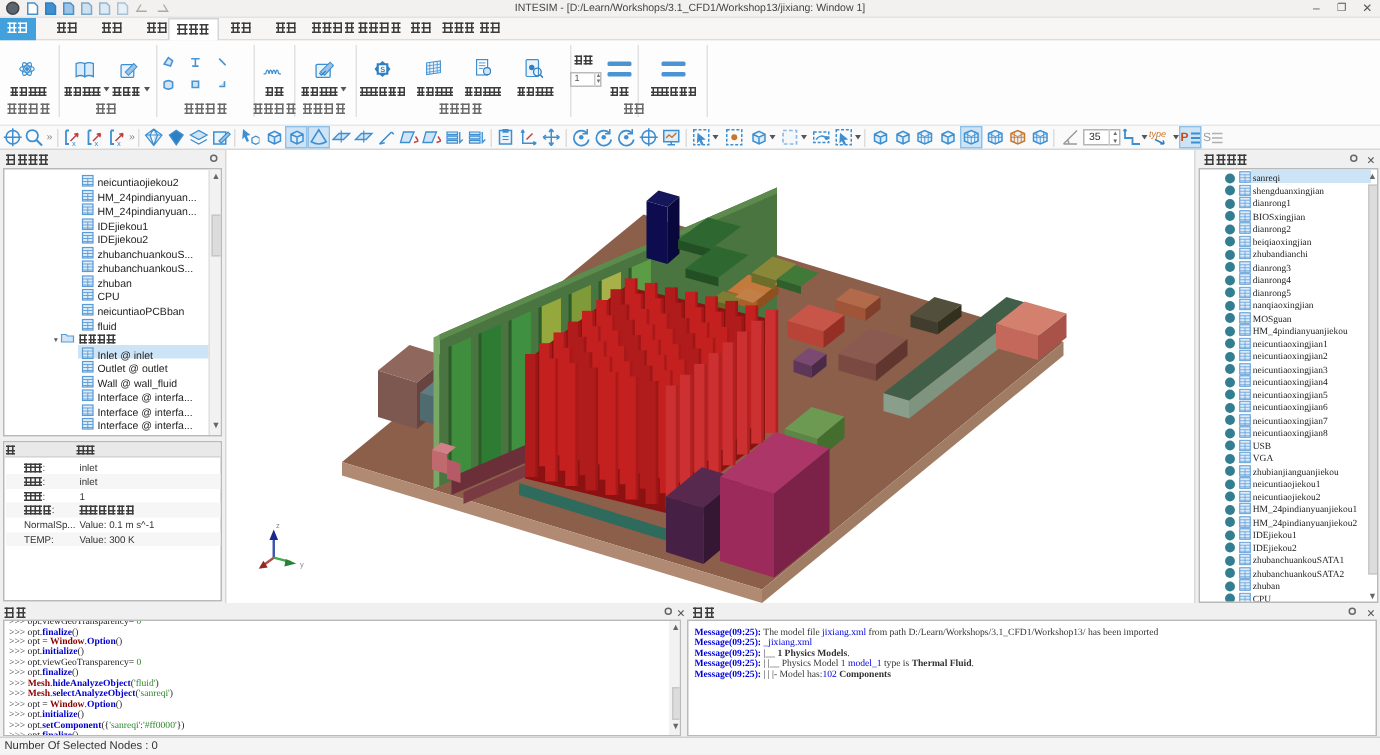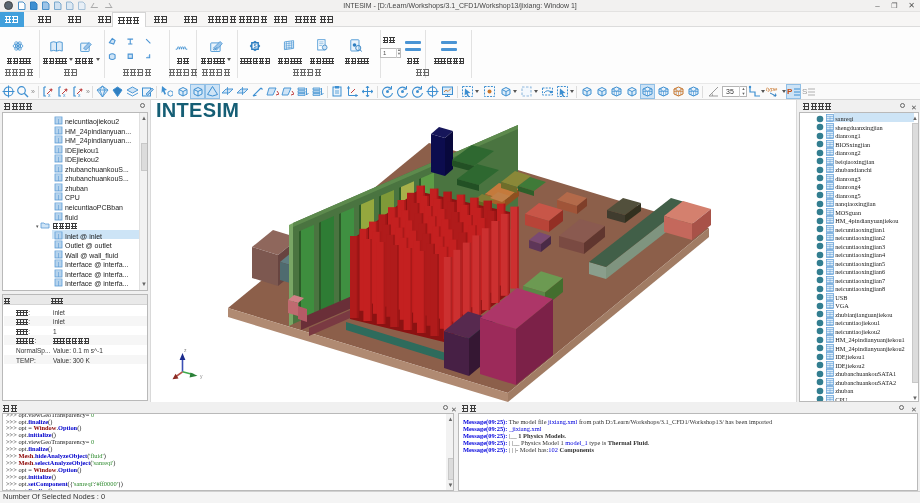--- a/index.html
+++ b/index.html
@@ -718,21 +718,20 @@
         </svg> <svg width="8" height="8" viewBox="0 0 8 8" style="vertical-align:-1px">
           <rect x="0.5" y="0.5" width="7" height="7" fill="#dcebf8" stroke="#5b9bd5" stroke-width=".7"></rect>
           <path d="M0.5 2.5 H7.5 M0.5 4.5 H7.5 M0.5 6.5 H7.5 M4 2.5 V7.5" stroke="#5b9bd5" stroke-width=".5"></path>
         </svg> <span style="vertical-align:.5px">CPU</span></div>
       <div class="sbarr" style="left:111px;top:2px;width:8px">▲</div>
       <div class="sbarr" style="left:111px;top:282px;width:8px">▼</div>
       <div class="sbthumb" style="left:112px;top:10px;width:7px;height:260px"></div>
     </div>
   </div>
 <div id="vp" class="abs">
-    <div class="abs" style="left:5px;top:-1px;font-size:20px;font-weight:bold;color:#155e75;letter-spacing:.3px">INTESIM</div>
     <svg class="abs" style="left:0;top:0" width="646" height="302" viewBox="0 0 646 302">
       <polygon points="77.0,208.0 357.0,293.0 558.0,128.0 278.0,43.0" fill="#8c5f4a"></polygon>
       <polygon points="77.0,208.0 357.0,293.0 357.0,302.0 77.0,217.0" fill="#b08a72"></polygon>
       <polygon points="357.0,293.0 558.0,128.0 558.0,137.0 357.0,302.0" fill="#a17c64"></polygon>
       <polygon points="101.0,147.0 127.0,155.0 148.0,138.0 122.0,130.0" fill="#8f675c"></polygon>
       <polygon points="101.0,147.0 127.0,155.0 127.0,186.0 101.0,178.0" fill="#7d5850"></polygon>
       <polygon points="127.0,155.0 148.0,138.0 148.0,169.0 127.0,186.0" fill="#684440"></polygon>
       <polygon points="129.0,162.0 146.0,167.0 158.0,157.0 141.0,152.0" fill="#5f7d81"></polygon>
       <polygon points="129.0,162.0 146.0,167.0 146.0,185.0 129.0,180.0" fill="#4f6b6f"></polygon>
       <polygon points="146.0,167.0 158.0,157.0 158.0,175.0 146.0,185.0" fill="#3f575b"></polygon>

